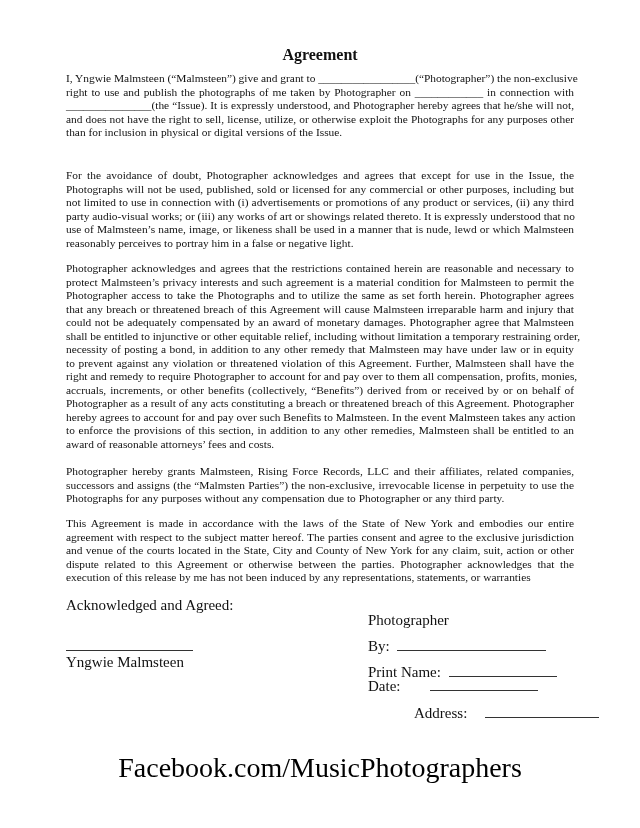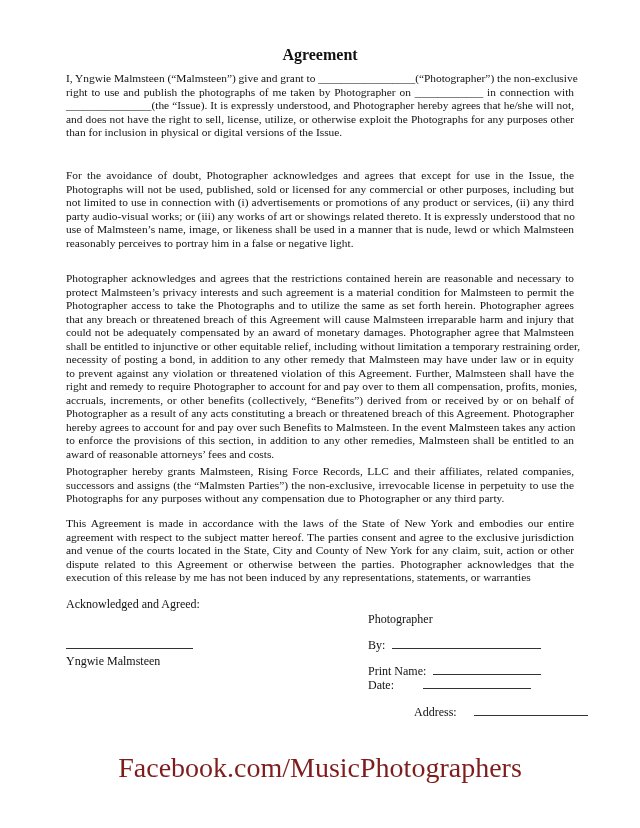--- a/index.html
+++ b/index.html
@@ -6,27 +6,27 @@
   body { width: 640px; height: 828px; position: relative; overflow: hidden;
          font-family: "Liberation Serif", "DejaVu Serif", serif; color: #111; }
   .page { position: absolute; left: 66px; top: 0; width: 508px; }
   .title { position: absolute; top: 46px; left: 0; width: 508px; text-align: center;
            font-weight: bold; font-size: 16px; }
   .para { position: absolute; left: 0; width: 508px; font-size: 11.4px; line-height: 13.5px; }
   .line { display: block; text-align: justify; text-align-last: justify; white-space: nowrap; height: 13.5px; }
   .line.last { text-align-last: left; }
   .p1 { top: 72px; }
   .p2 { top: 169px; }
-  .p3 { top: 262px; margin-top: 10px; }
+  .p3 { top: 262px; }
   .p4 { top: 465px; }
   .p5 { top: 517px; }
-  .sig { position: absolute; font-size: 12px; white-space: nowrap; }
+  .sig { position: absolute; font-size: 15px; white-space: nowrap; }
   .rule { display: inline-block; border-bottom: 1px solid #333; height: 10px; vertical-align: baseline; }
   .footer { position: absolute; top: 752px; left: 0; width: 640px; text-align: center;
-            font-size: 28px; color: #7f1d1d; font-family: "Liberation Serif", serif; }
+            font-size: 28px; color: #000000; font-family: "Liberation Serif", serif; }
 </style>
 </head>
 <body>
 
 <div class="page">
   <div class="title">Agreement</div>
 
   <div class="para p1">
     <span class="line">I, Yngwie Malmsteen (“Malmsteen”) give and grant to _________________(“Photographer”) the non-exclusive</span>
     <span class="line">right to use and publish the photographs of me taken by Photographer on ____________ in connection with</span>

